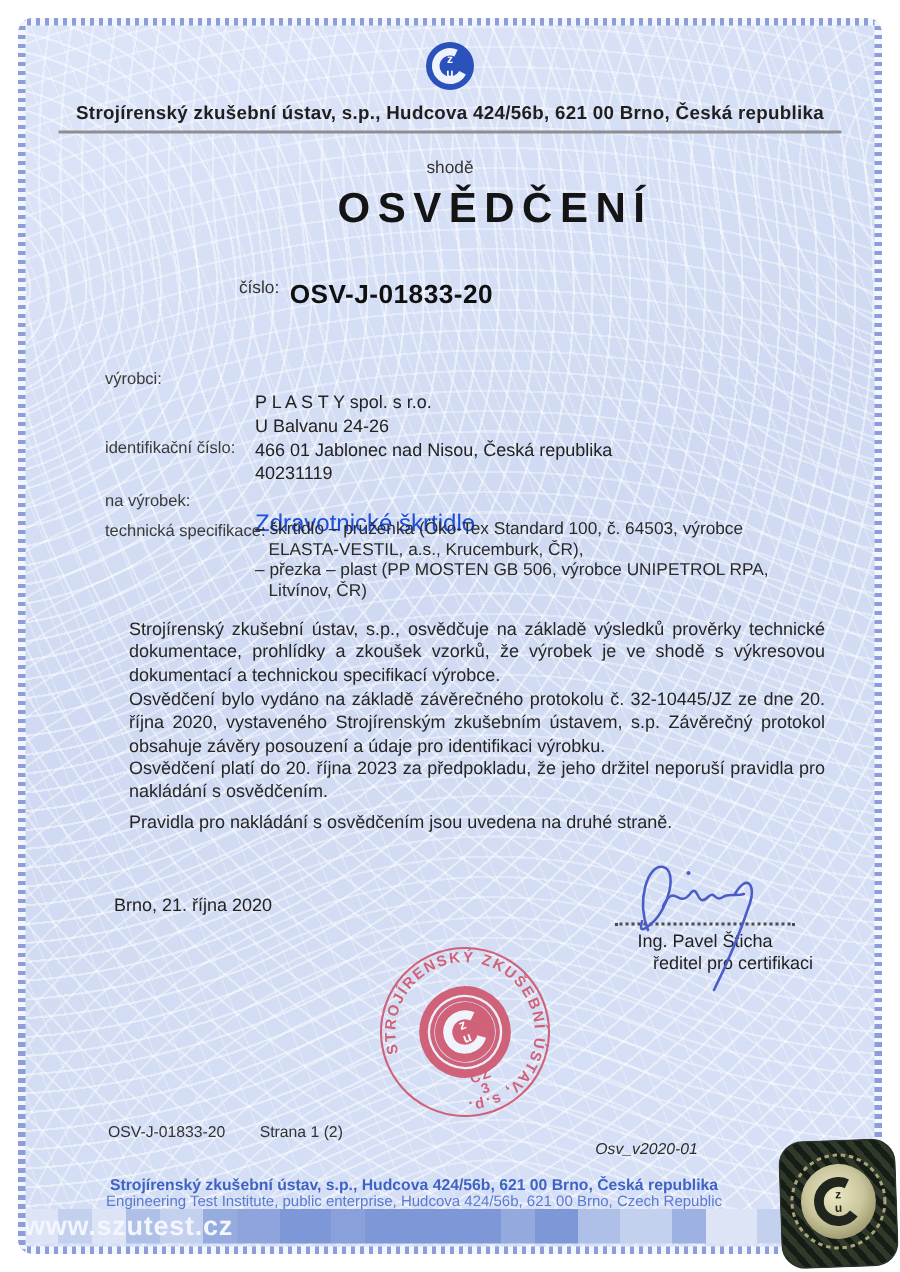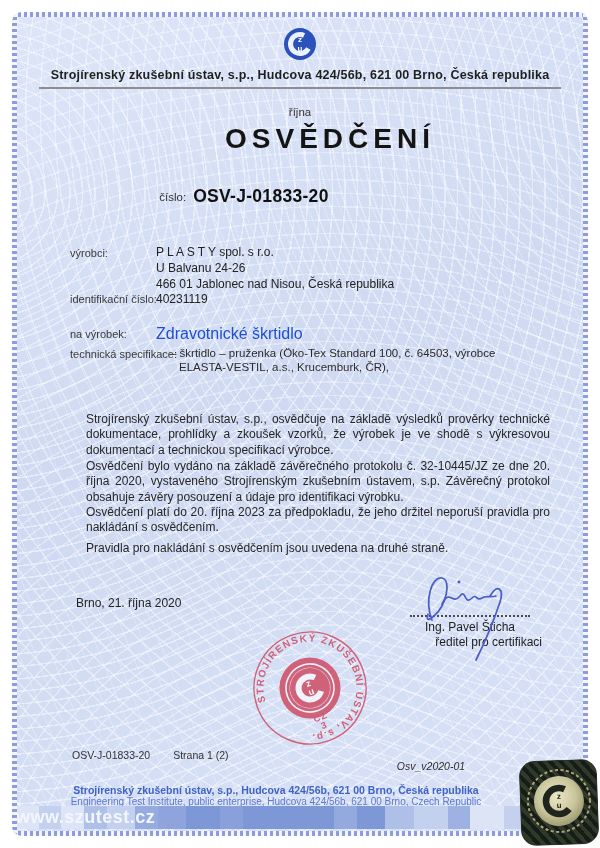--- a/index.html
+++ b/index.html
@@ -26,28 +26,28 @@
   .abs{position:absolute;}
   .logo-top{left:281px;top:25px;}
   .header-row{left:0;top:68px;width:600px;display:flex;justify-content:center;}
   .header-row span{
     font-size:12.5px;font-weight:bold;color:#1f1f1f;letter-spacing:.2px;
     padding:0 12px 5px 12px;border-bottom:2px solid #8d8d92;
   }
   .vydava{left:0;top:106px;width:600px;text-align:center;font-size:11.5px;color:#333;}
   .title{left:0;top:123px;width:600px;text-align:center;font-size:28px;font-weight:bold;
          letter-spacing:5px;color:#141414;margin-left:30px;}
-  .cislo{left:0;top:186px;width:488px;display:flex;justify-content:center;align-items:center;gap:7px;}
+  .cislo{left:0;top:186px;width:488px;display:flex;justify-content:center;align-items:flex-start;gap:7px;}
   .cislo .lbl{font-size:11.5px;color:#333;}
   .cislo .num{font-size:17.5px;font-weight:bold;color:#101010;letter-spacing:.3px;}
 
   .field-label{font-size:11px;color:#3a3a3a;}
   .field-value{font-size:12px;color:#222;}
   .l-col{left:70px;}
-  .v-col{left:156px;}
+  .v-col{left:170px;margin-top:16px;}
   .product-name{font-size:16px;color:#1d4ed8;}
   .spec-block{left:170px;top:347px;width:366px;}
   .spec-item{font-size:11.5px;line-height:13.6px;color:#2a2a2a;padding-left:9px;text-indent:-9px;}
 
   .para{left:86px;width:464px;font-size:12px;line-height:15.4px;color:#262626;text-align:justify;}
 
   .date{left:76px;top:596px;font-size:12px;color:#222;}
   .sig-svg{left:402px;top:556px;z-index:2;}
   .sig-dots{left:410px;top:601px;width:120px;height:14px;border-bottom:2px dotted #4c4c50;}
   .sig-name{left:398px;top:620px;width:144px;text-align:center;font-size:12px;color:#1f1f1f;}
@@ -94,40 +94,41 @@
   <circle cx="19" cy="19" r="16" fill="#2a52ba"></circle>
   <circle cx="19" cy="19" r="9.5" fill="none" stroke="#eef2fc" stroke-width="5" stroke-dasharray="44 16" transform="rotate(28 19 19)"></circle>
   <text x="19" y="17" text-anchor="middle" font-size="8" font-weight="bold" fill="#ffffff">z</text>
   <text x="19" y="26" text-anchor="middle" font-size="8" font-weight="bold" fill="#ffffff">u</text>
 </svg>
 
 <div class="abs header-row">
   <span>Strojírenský zkušební ústav, s.p., Hudcova 424/56b, 621 00 Brno, Česká republika</span>
 </div>
 
-<div class="abs vydava">října</div>
+<div class="abs vydava">shodě</div>
 <div class="abs title">OSVĚDČENÍ</div>
 
 <div class="abs cislo">
   <span class="lbl">číslo:</span>
   <span class="num">OSV-J-01833-20</span>
 </div>
 
 <div class="abs field-label l-col" style="top:247px">výrobci:</div>
 <div class="abs field-value v-col" style="top:245px">P L A S T Y spol. s r.o.</div>
 <div class="abs field-value v-col" style="top:261px">U Balvanu 24-26</div>
 <div class="abs field-value v-col" style="top:277px">466 01 Jablonec nad Nisou, Česká republika</div>
 <div class="abs field-label l-col" style="top:293px">identifikační číslo:</div>
 <div class="abs field-value v-col" style="top:292px">40231119</div>
 
 <div class="abs field-label l-col" style="top:328px">na výrobek:</div>
 <div class="abs field-value v-col product-name" style="top:325px">Zdravotnické škrtidlo</div>
 <div class="abs field-label l-col" style="top:348px">technická specifikace:</div>
 <div class="abs spec-block">
   <div class="spec-item">– škrtidlo – pruženka (Öko-Tex Standard 100, č. 64503, výrobce ELASTA-VESTIL, a.s., Krucemburk, ČR),</div>
+  <div class="spec-item">– přezka – plast (PP MOSTEN GB 506, výrobce UNIPETROL RPA, Litvínov, ČR)</div>
 </div>
 
 <div class="abs para" style="top:412px">Strojírenský zkušební ústav, s.p., osvědčuje na základě výsledků prověrky technické dokumentace, prohlídky a zkoušek vzorků, že výrobek je ve shodě s výkresovou dokumentací a technickou specifikací výrobce.</div>
 <div class="abs para" style="top:459px">Osvědčení bylo vydáno na základě závěrečného protokolu č. 32-10445/JZ ze dne 20. října 2020, vystaveného Strojírenským zkušebním ústavem, s.p. Závěrečný protokol obsahuje závěry posouzení a údaje pro identifikaci výrobku.</div>
 <div class="abs para" style="top:505px">Osvědčení platí do 20. října 2023 za předpokladu, že jeho držitel neporuší pravidla pro nakládání s osvědčením.</div>
 <div class="abs para" style="top:541px">Pravidla pro nakládání s osvědčením jsou uvedena na druhé straně.</div>
 
 <div class="abs date">Brno, 21. října 2020</div>
 
 <svg class="abs sig-svg" width="140" height="110" viewBox="0 0 140 110">

